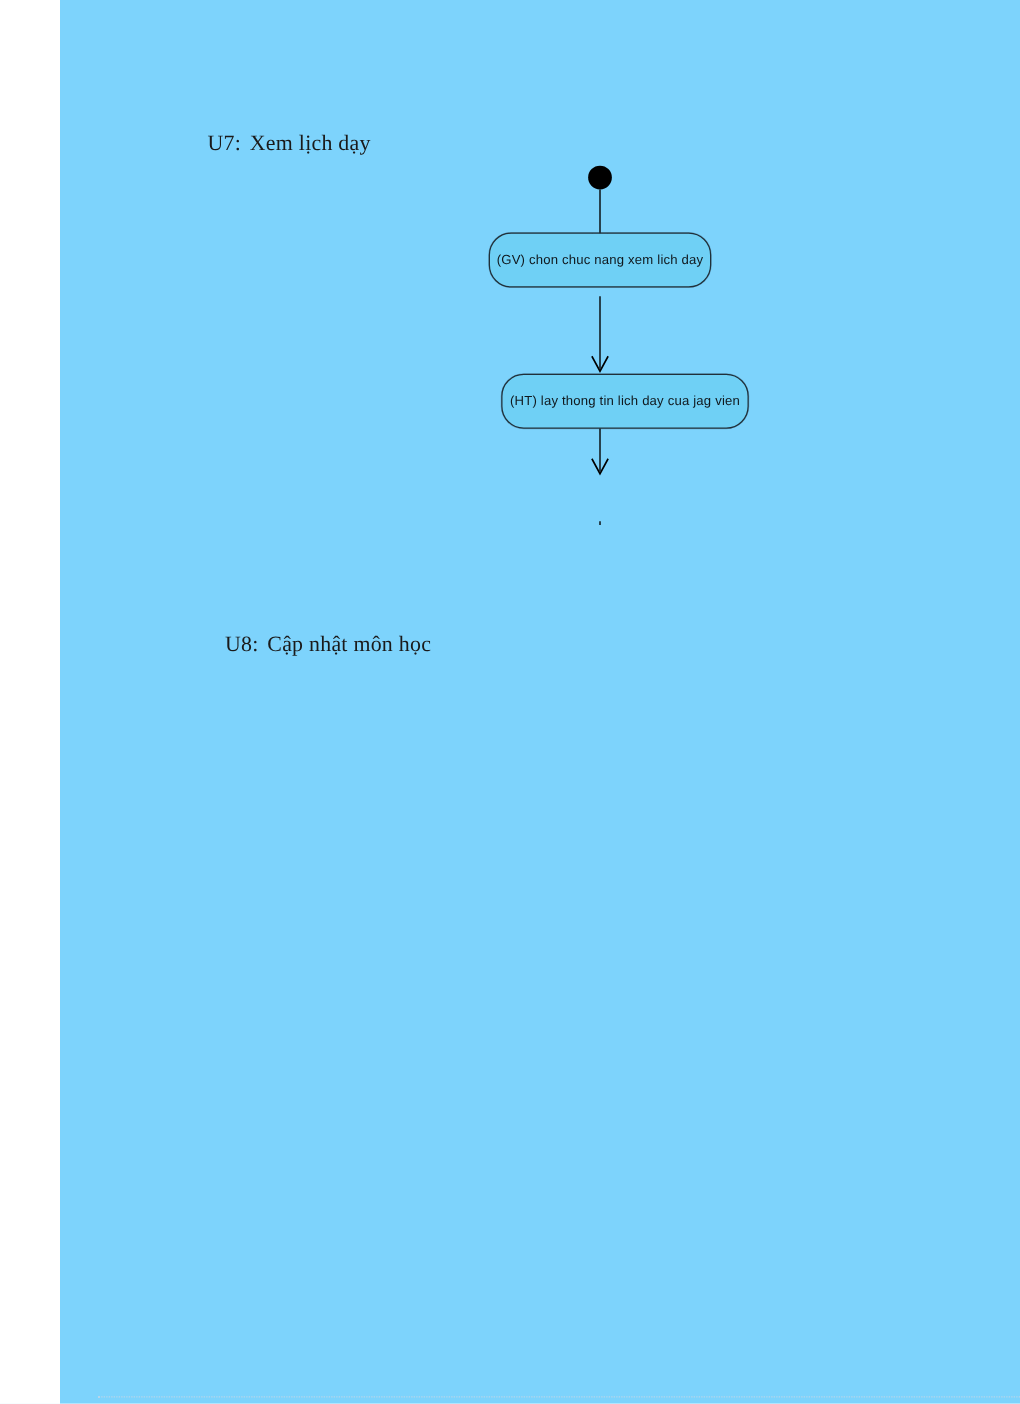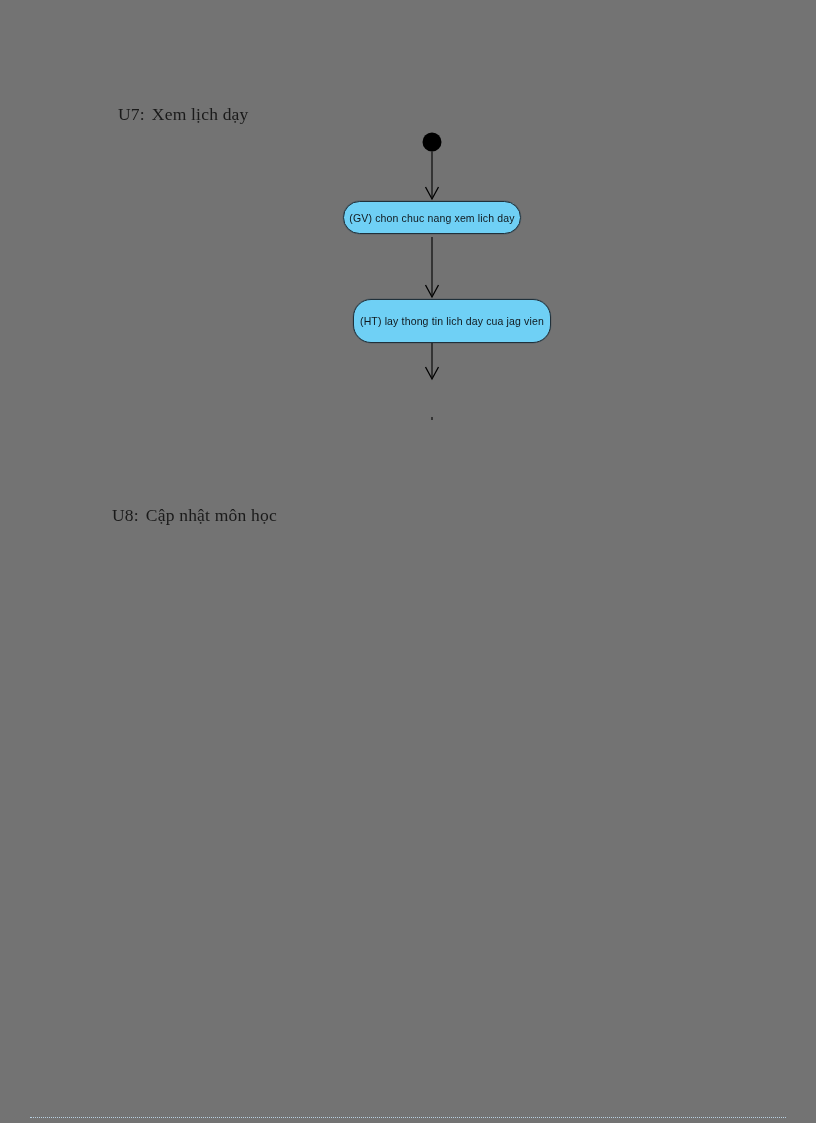--- a/index.html
+++ b/index.html
@@ -12,38 +12,39 @@
     height: 1123px;
     position: relative;
     overflow: hidden;
     font-family: "Liberation Serif", serif;
     -webkit-font-smoothing: antialiased;
   }
 
   .page {
     position: absolute;
     inset: 0;
-    background: #737373;
+    background: #7dd3fc;
+    margin-left: 48px;
   }
 
   
   .heading {
     position: absolute;
     font-family: "Liberation Serif", serif;
     font-size: 17.5px;
     font-weight: 400;
     color: #1a1a1a;
     letter-spacing: 0.2px;
     white-space: nowrap;
   }
   .heading .hd-id {
     margin-right: 7px;
   }
   #heading-u7 { left: 118px; top: 104px; }
-  #heading-u8 { left: 112px; top: 505px; text-align: center; }
+  #heading-u8 { left: 132px; top: 505px; text-align: center; }
 
   
   .diagram {
     position: absolute;
     left: 0;
     top: 0;
     width: 816px;
     height: 420px;
   }
   .diagram-svg {
@@ -65,21 +66,21 @@
     justify-content: center;
     font-family: "Liberation Sans", sans-serif;
     font-size: 10.5px;
     font-weight: 400;
     color: #10181d;
     letter-spacing: 0.15px;
     white-space: nowrap;
     box-shadow: 0 0 0 0.4px rgba(20,40,55,0.25);
   }
 
-  #node-1 { left: 343px; top: 201px; width: 178px; height: 33px; }
+  #node-1 { left: 343px; top: 186px; width: 178px; height: 44px; }
   #node-2 { left: 353px; top: 299px; width: 198px; height: 44px; }
   #node-3 { left: 313px; top: 381px; width: 248px; height: 36px; }
 
   
   .page-number {
     position: absolute;
     left: 0;
     top: 1053px;
     width: 816px;
     text-align: center;

